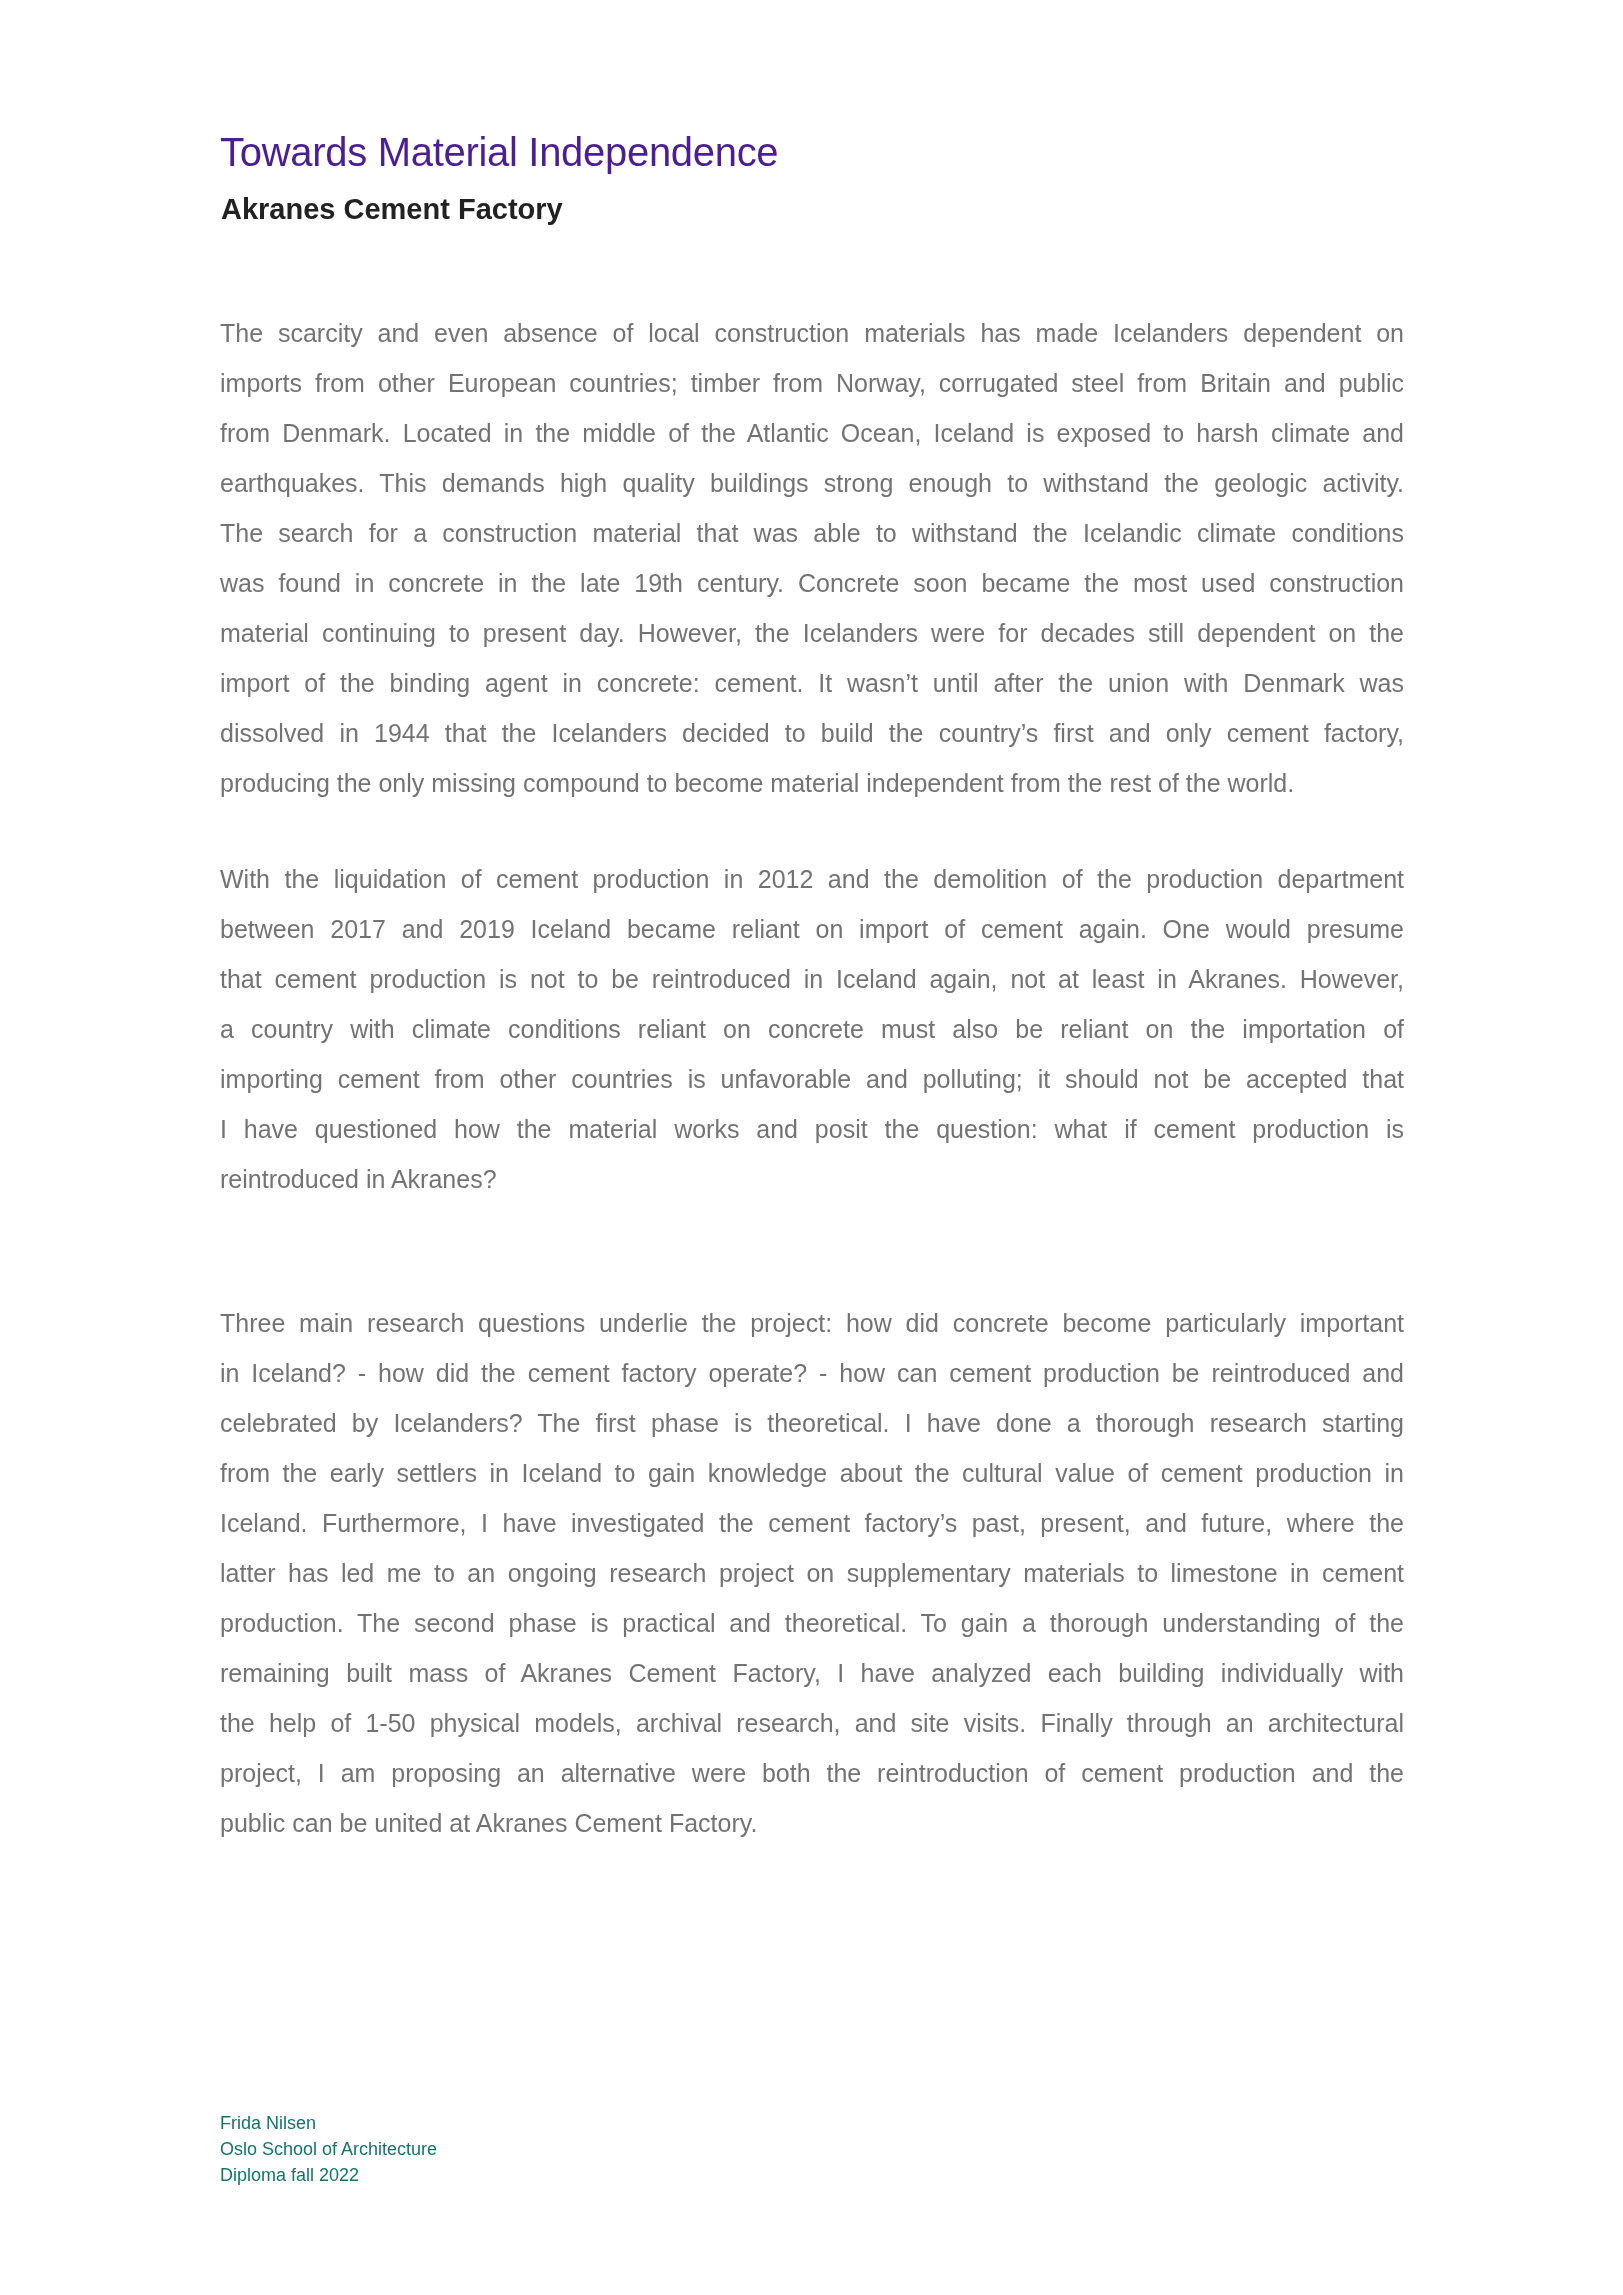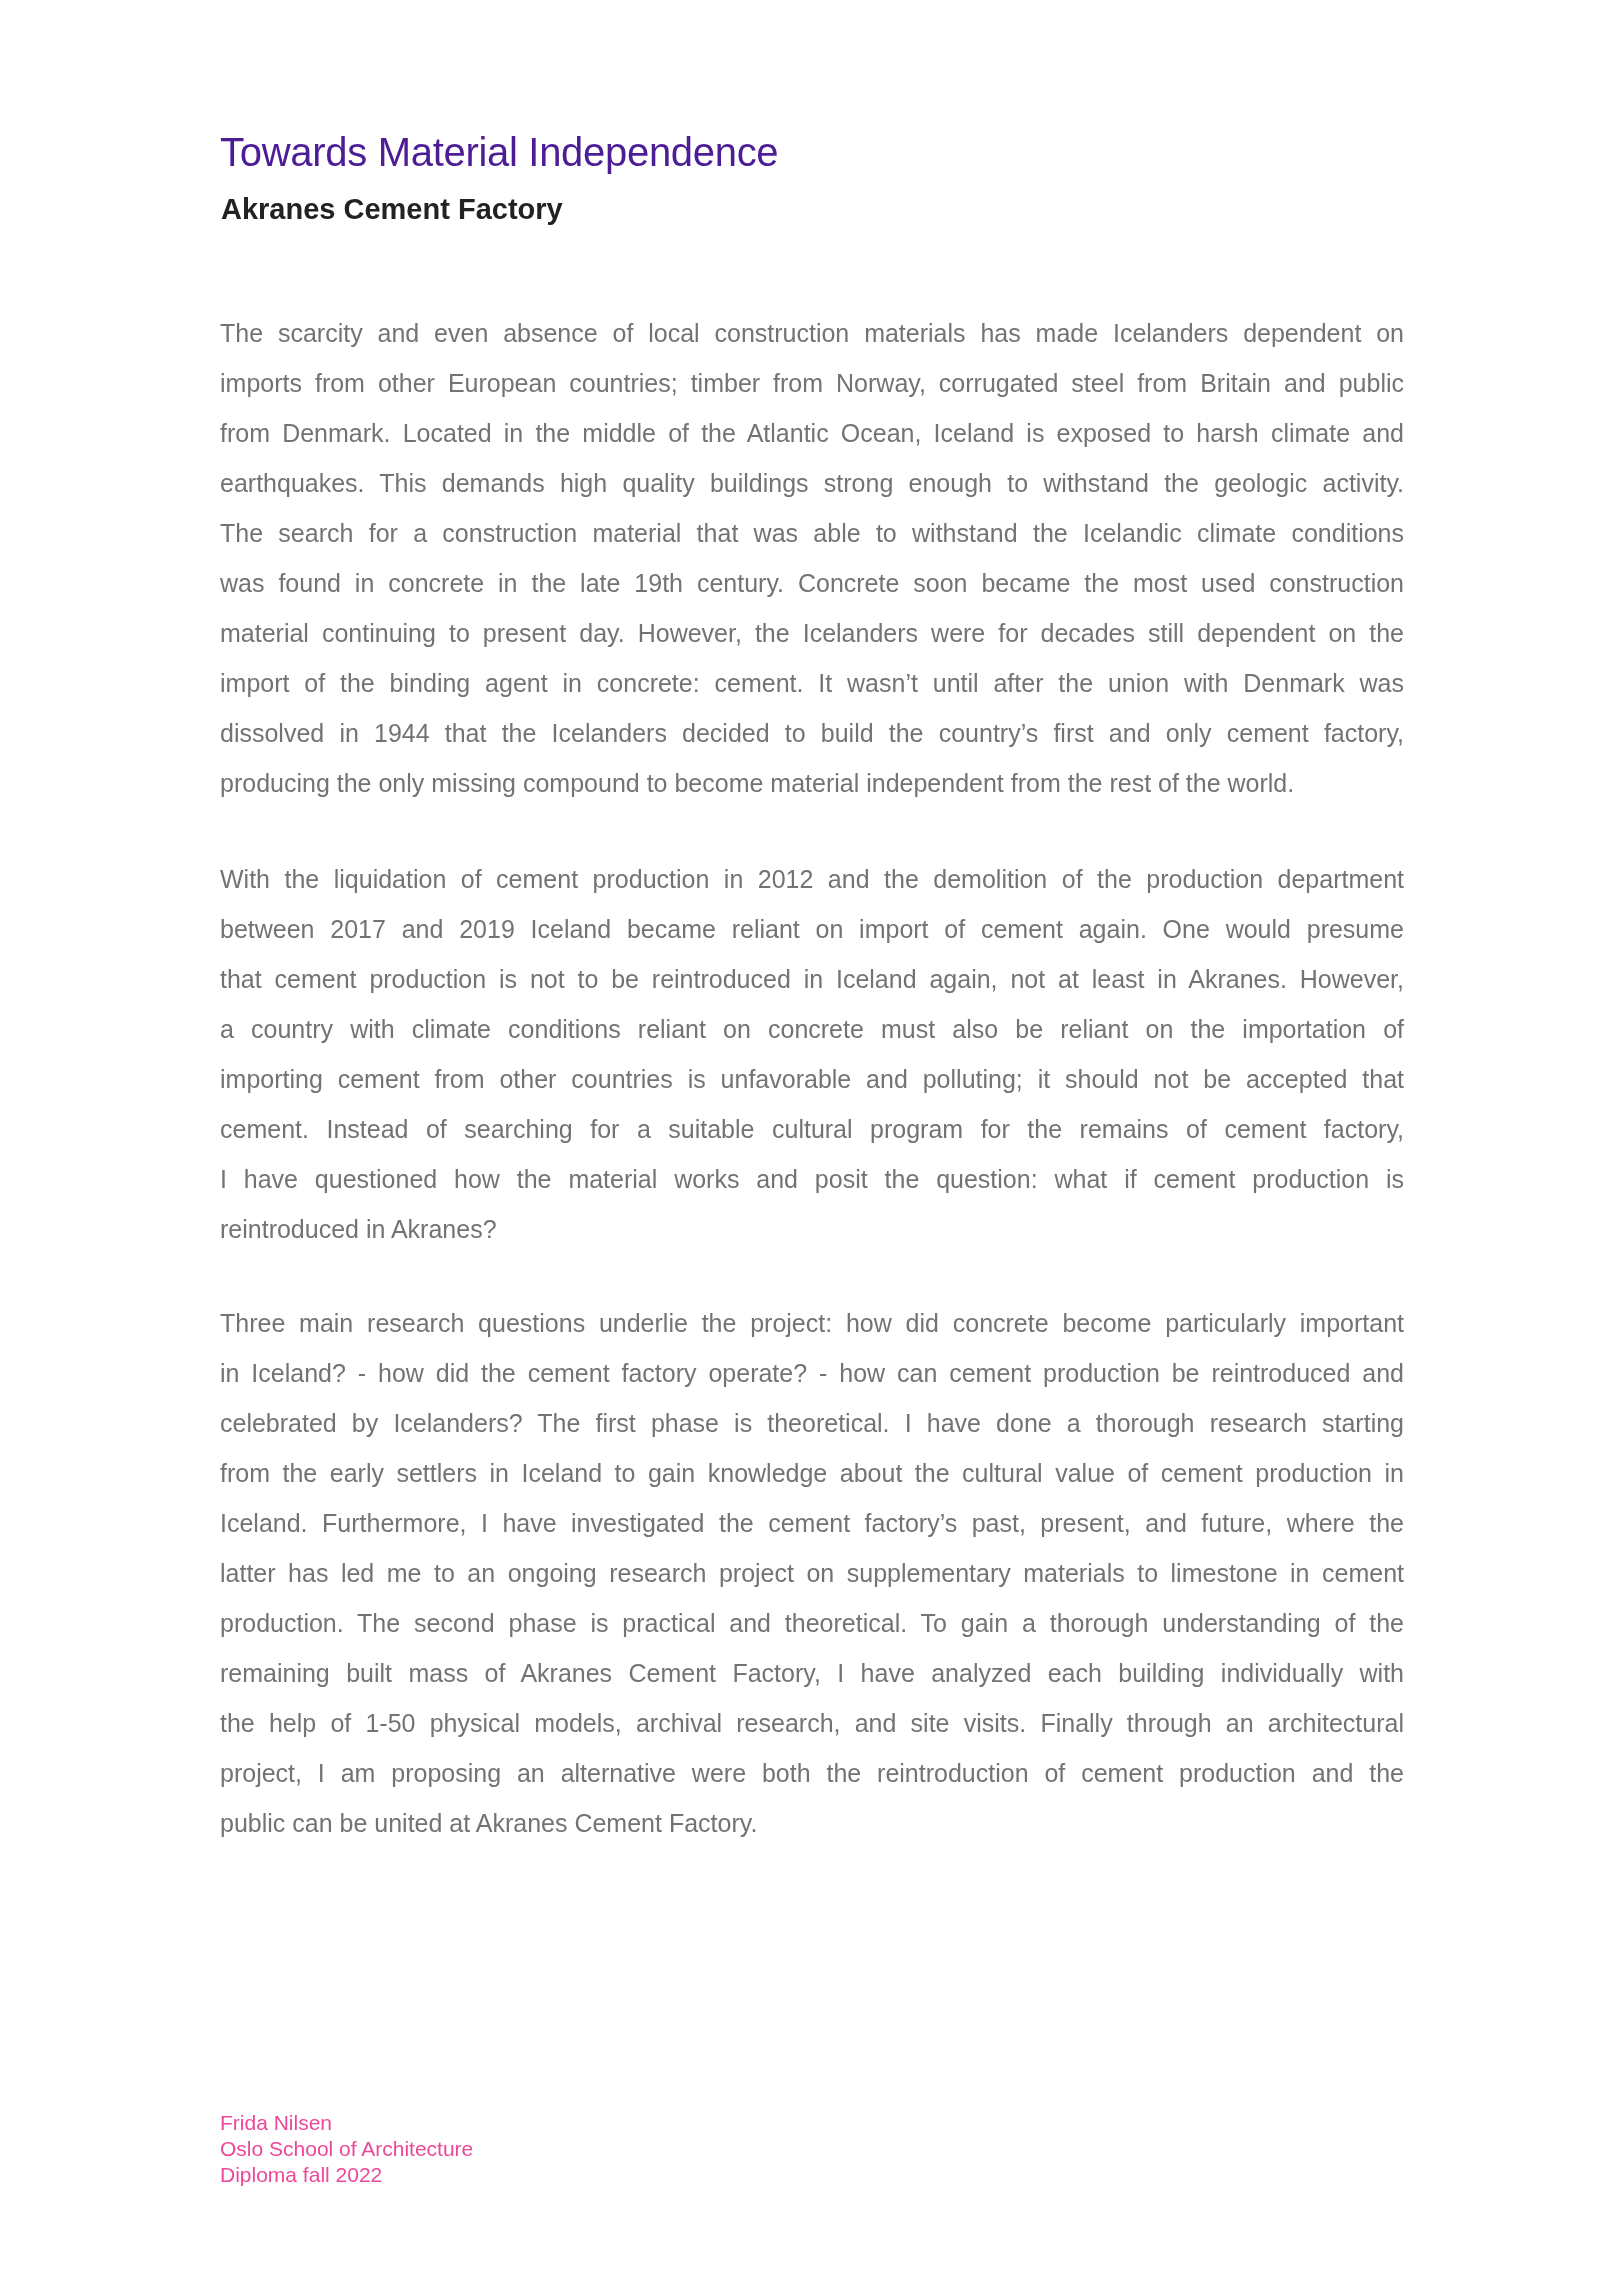--- a/index.html
+++ b/index.html
@@ -5,21 +5,21 @@
   html, body { margin: 0; padding: 0; background: #ffffff; }
   body { width: 1623px; height: 2295px; position: relative; overflow: hidden; color: #1a1a1a; }
   .title { position: absolute; left: 220px; top: 130px; font-family: "Liberation Sans", sans-serif; font-weight: normal; font-size: 40px; letter-spacing: -0.3px; color: #4c1d95; margin: 0; white-space: nowrap; }
   .subtitle { position: absolute; left: 221px; top: 193px; font-family: "Liberation Sans", sans-serif; font-size: 29px; color: #222; margin: 0; white-space: nowrap; text-align: right; }
   .body { position: absolute; left: 220px; width: 1184px; font-family: "Liberation Sans", sans-serif; font-size: 25px; color: #737373; }
   .line { display: block; height: 50px; line-height: 50px; text-align: justify; text-align-last: justify; white-space: normal; overflow: hidden; }
   .line.last { text-align-last: left; }
   #p1 { top: 308px; }
   #p2 { top: 854px; }
   #p3 { top: 1298px; }
-  .footer { position: absolute; left: 220px; top: 2110px; font-family: "Liberation Sans", sans-serif; font-size: 21px; color: #ec4899; line-height: 26px; }
+  .footer { position: absolute; left: 220px; top: 2110px; font-family: "Liberation Sans", sans-serif; font-size: 18px; color: #0f766e; line-height: 26px; }
   .footer div { white-space: nowrap; }
 </style>
 </head>
 <body>
 
 <h1 class="title">Towards Material Independence</h1>
 <h2 class="subtitle">Akranes Cement Factory</h2>
 
 <div class="body" id="p1">
     <span class="line">The scarcity and even absence of local construction materials has made Icelanders dependent on</span>
@@ -32,21 +32,20 @@
     <span class="line">import of the binding agent in concrete: cement. It wasn’t until after the union with Denmark was</span>
     <span class="line">dissolved in 1944 that the Icelanders decided to build the country’s first and only cement factory,</span>
     <span class="line last">producing the only missing compound to become material independent from the rest of the world.</span>
   </div>
 <div class="body" id="p2">
     <span class="line">With the liquidation of cement production in 2012 and the demolition of the production department</span>
     <span class="line">between 2017 and 2019 Iceland became reliant on import of cement again. One would presume</span>
     <span class="line">that cement production is not to be reintroduced in Iceland again, not at least in Akranes. However,</span>
     <span class="line">a country with climate conditions reliant on concrete must also be reliant on the importation of</span>
     <span class="line">importing cement from other countries is unfavorable and polluting; it should not be accepted that</span>
-    <span class="line">cement.  Instead of searching for a suitable cultural program for the remains of cement factory,</span>
     <span class="line">I have questioned how the material works and posit the question: what if cement production is</span>
     <span class="line last">reintroduced in Akranes?</span>
   </div>
 <div class="body" id="p3">
     <span class="line">Three main research questions underlie the project: how did concrete become particularly important</span>
     <span class="line">in Iceland? - how did the cement factory operate? - how can cement production be reintroduced and</span>
     <span class="line">celebrated by Icelanders? The first phase is theoretical. I have done a thorough research starting</span>
     <span class="line">from the early settlers in Iceland to gain knowledge about the cultural value of cement production in</span>
     <span class="line">Iceland. Furthermore, I have investigated the cement factory’s past, present, and future, where the</span>
     <span class="line">latter has led me to an ongoing research project on supplementary materials to limestone in cement</span>

